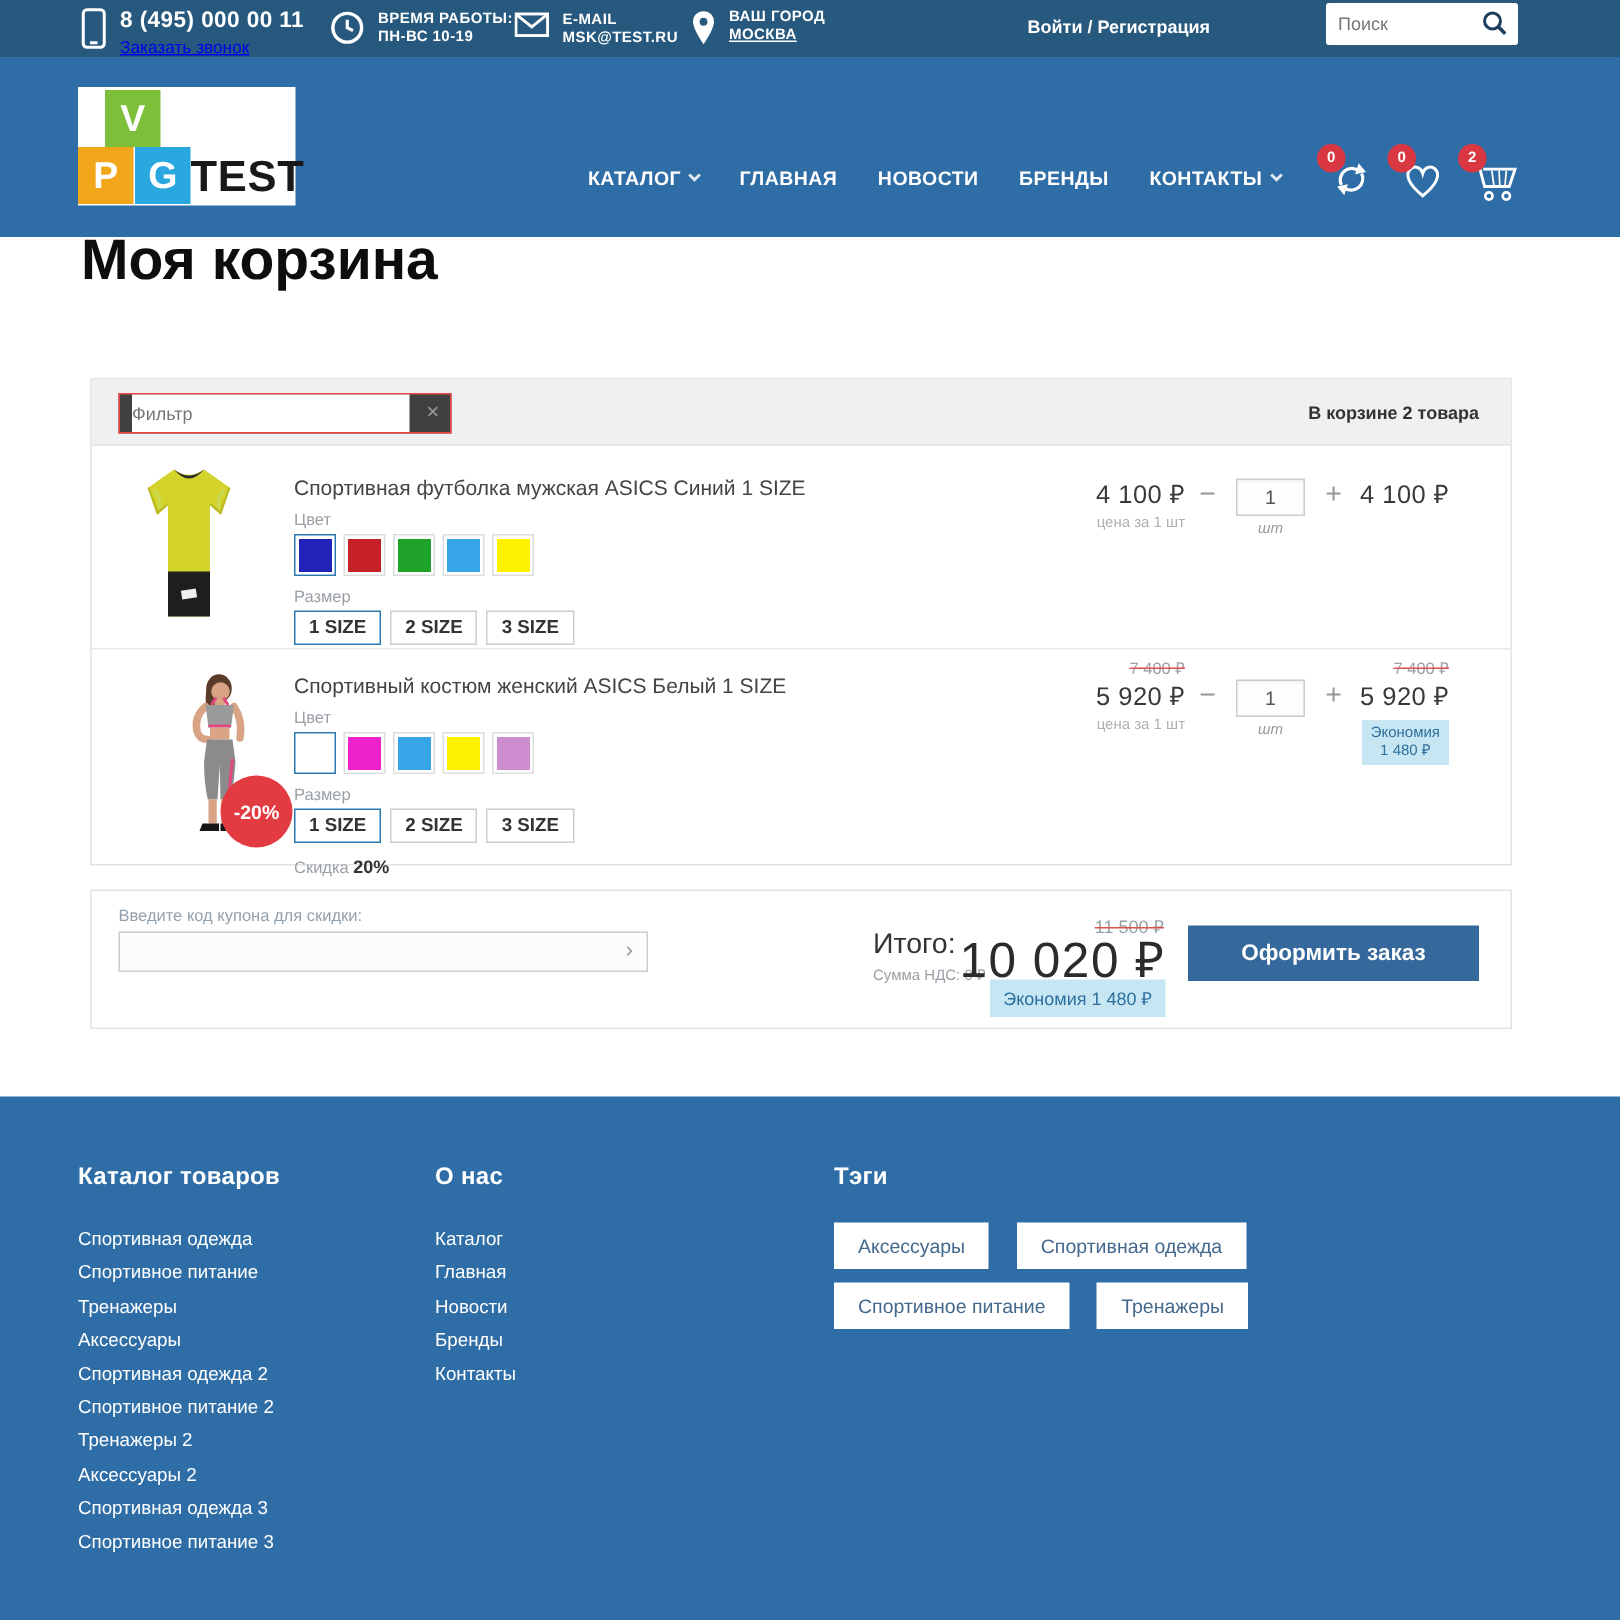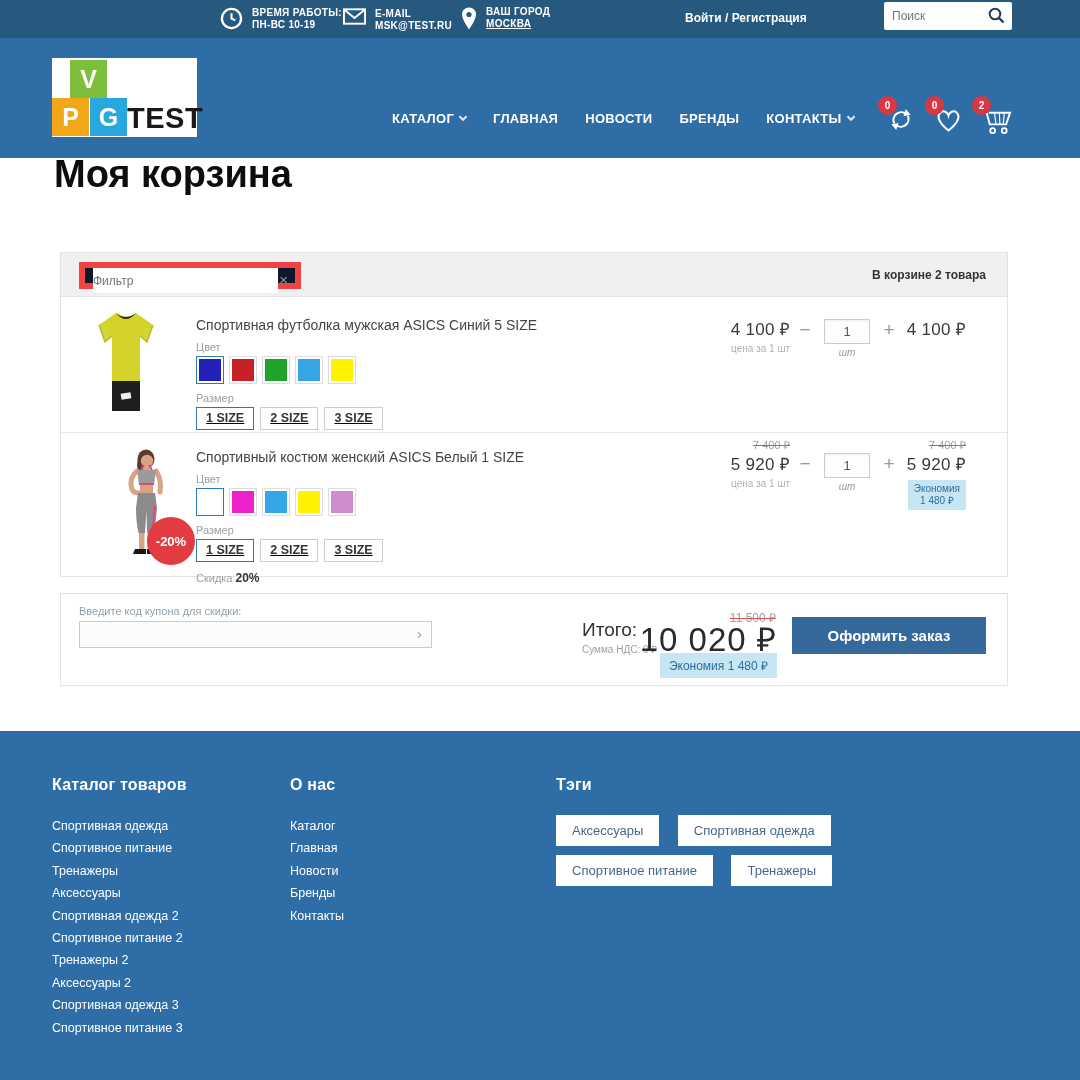--- a/index.html
+++ b/index.html
@@ -35,39 +35,39 @@
   .nav a { color:#fff; font-size:13px; font-weight:bold; letter-spacing:.3px; text-decoration:none; display:flex; align-items:center; }
   .caret { display:inline-block; width:6px; height:6px; border-left:2px solid rgba(255,255,255,.85); border-bottom:2px solid rgba(255,255,255,.85); transform:rotate(-45deg); margin-left:6px; margin-bottom:3px; }
   .hicons { position:absolute; right:66px; top:58px; display:flex; gap:13px; }
   .iconwrap { position:relative; width:34px; height:38px; padding-top:10px; }
   .badge { position:absolute; left:-8px; top:0px; min-width:19px; height:19px; border-radius:10px; background:#D93742; color:#fff; font-size:10px; font-weight:bold; line-height:19px; text-align:center; padding:0 2px; z-index:2; }
   
   .h1 { position:absolute; left:54px; top:153px; font-size:38px; font-weight:bold; color:#0d0d0d; }
   
   .cart-box { position:absolute; left:60px; top:252px; width:948px; background:#fff; border:1px solid #e3e3e3; }
   .cart-head { position:relative; height:44px; background:#f0f0f0; border-bottom:1px solid #e3e3e3; }
-  .filter-wrap { position:absolute; left:18px; top:9px; width:222px; height:27px; background:#0f172a; border:6px solid #ef4444; }
+  .filter-wrap { position:absolute; left:18px; top:9px; width:222px; height:27px; background:#404040; border:1px solid #ef4444; }
   .filter-wrap input { position:absolute; left:8px; top:0; width:185px; height:25px; border:none; outline:none; font-size:12px; color:#555; font-family:"Liberation Sans",sans-serif; }
   .filter-clear { position:absolute; right:7px; top:3px; color:#999; font-size:15px; cursor:pointer; }
   .cart-count { position:absolute; right:21px; top:15px; font-size:12px; font-weight:bold; color:#333; }
   .cart-row { position:relative; }
   .row1 { height:136px; border-bottom:1px solid #e8e8e8; }
   .row2 { height:143px; }
   .thumb { position:absolute; }
   .t1 { left:30px; top:12px; }
   .t2 { left:45px; top:15px; }
   .disc-badge { position:absolute; left:86px; top:84px; width:48px; height:48px; border-radius:50%; background:#E23B41; color:#fff; font-size:13px; font-weight:bold; display:flex; align-items:center; justify-content:center; z-index:2; }
   .info { position:absolute; left:135px; top:0; }
   .row1 .info { top:20px; } .row2 .info { top:16px; }
   .ptitle { font-size:14px; color:#444; }
   .lbl { font-size:11px; color:#9aa0a6; margin-top:8px; }
   .swatches { display:flex; gap:5px; margin-top:3px; }
   .swatch { width:28px; height:28px; border:1px solid #ddd; padding:2px; background-clip:content-box !important; background-color:#fff; cursor:pointer; }
   .swatch.sel { border:1px solid #2A7AB0; }
-  .sizes { display:flex; gap:6px; margin-top:3px;text-decoration:underline; }
+  .sizes { display:flex; gap:6px; margin-top:3px; }
   .sizebtn { height:23px; padding:0 9px; line-height:21px; border:1px solid #ccc; background:#fff; font-size:12.5px; font-weight:bold; color:#333; cursor:pointer; font-family:"Liberation Sans",sans-serif; }
   .sizebtn.sel { border-color:#2A7AB0; }
   .disc-line { margin-top:9px; font-size:11px; color:#9aa0a6; }
   .disc-line b { font-size:12px; color:#333; margin-left:3px; }
   
   .pcluster { position:absolute; right:41px; display:flex; align-items:flex-start; }
   .row1 .pcluster { top:20px; } .row2 .pcluster { top:4px; }
   .pc-unit { width:164px; text-align:right; }
   .pc-total { width:62px; text-align:right; }
   .price { font-size:17px; color:#3a3a3a; letter-spacing:.3px; white-space:nowrap; }
@@ -99,20 +99,30 @@
   .fc1 { left:52px; } .fc2 { left:290px; } .fc3 { left:556px; }
   .tags { margin-top:2px; width:440px; }
   .tag { display:inline-block; background:#fff; color:#44688C; font-size:13px; padding:8px 16px; margin:0 14px 9px 0; text-decoration:none; }
 </style>
 </head>
 <body>
 
 <div id="canvas">
 
   <div class="topbar">
+    <div class="tb-item tb-phone">
+      <svg width="17" height="28" viewBox="0 0 17 28">
+          <rect x="1.5" y="1.5" width="14" height="25" rx="2.5" fill="none" stroke="#fff" stroke-width="2"></rect>
+          <line x1="6" y1="23.5" x2="11" y2="23.5" stroke="#fff" stroke-width="2"></line>
+        </svg>
+      <div>
+        <div class="num">8 (495) 000 00 11</div>
+        <a href="#" class="cb">Заказать звонок</a>
+      </div>
+    </div>
     <div class="tb-item tb-clock">
       <svg width="23" height="23" viewBox="0 0 24 24">
           <circle cx="12" cy="12" r="10" fill="none" stroke="#fff" stroke-width="2.4"></circle>
           <path d="M12 6.5 V12 L16 14" fill="none" stroke="#fff" stroke-width="2.2"></path>
         </svg>
       <div class="tb-small">
         <div>ВРЕМЯ РАБОТЫ:</div>
         <div>ПН-ВС 10-19</div>
       </div>
     </div>
@@ -218,21 +228,21 @@
         <path d="M25 4 L8 16 L14 33 L21 27 L21 102 L49 102 L49 27 L56 33 L62 16 L45 4 Q35 11 25 4 Z" fill="#D3D32B"></path>
         <path d="M8 16 L14 33 L21 27" fill="none" stroke="#B9BA22" stroke-width="1.5"></path>
         <path d="M62 16 L56 33 L49 27" fill="none" stroke="#B9BA22" stroke-width="1.5"></path>
         <path d="M25 4 Q35 12 45 4 Q35 16 25 4 Z" fill="#2A2A2A"></path>
         <path d="M21 72 L49 72 L49 102 L21 102 Z" fill="#1E1E1E"></path>
         <rect x="30" y="84" width="10" height="6" fill="#EFEFEF" transform="rotate(-9 35 87)"></rect>
         <path d="M12 18 q5 6 3 12" fill="none" stroke="#C7DA56" stroke-width="2"></path>
         <path d="M58 18 q-5 6 -3 12" fill="none" stroke="#C7DA56" stroke-width="2"></path>
       </svg>
       <div class="info">
-        <a href="#" class="ptitle" style="text-decoration:none;color:#444;display:block;">Спортивная футболка мужская ASICS Синий 5 SIZE</a>
+        <a href="#" class="ptitle" style="text-decoration:none;color:#444;display:block;">Спортивная футболка мужская ASICS Синий 1 SIZE</a>
         <div class="lbl">Цвет</div>
         <div class="swatches">
           <span class="swatch sel" style="background-color: rgb(34, 34, 187);"></span>
           <span class="swatch" style="background-color: rgb(198, 33, 39);"></span>
           <span class="swatch" style="background-color: rgb(31, 163, 43);"></span>
           <span class="swatch" style="background-color: rgb(54, 166, 232);"></span>
           <span class="swatch" style="background-color: rgb(255, 242, 0);"></span>
         </div>
         <div class="lbl">Размер</div>
         <div class="sizes">

